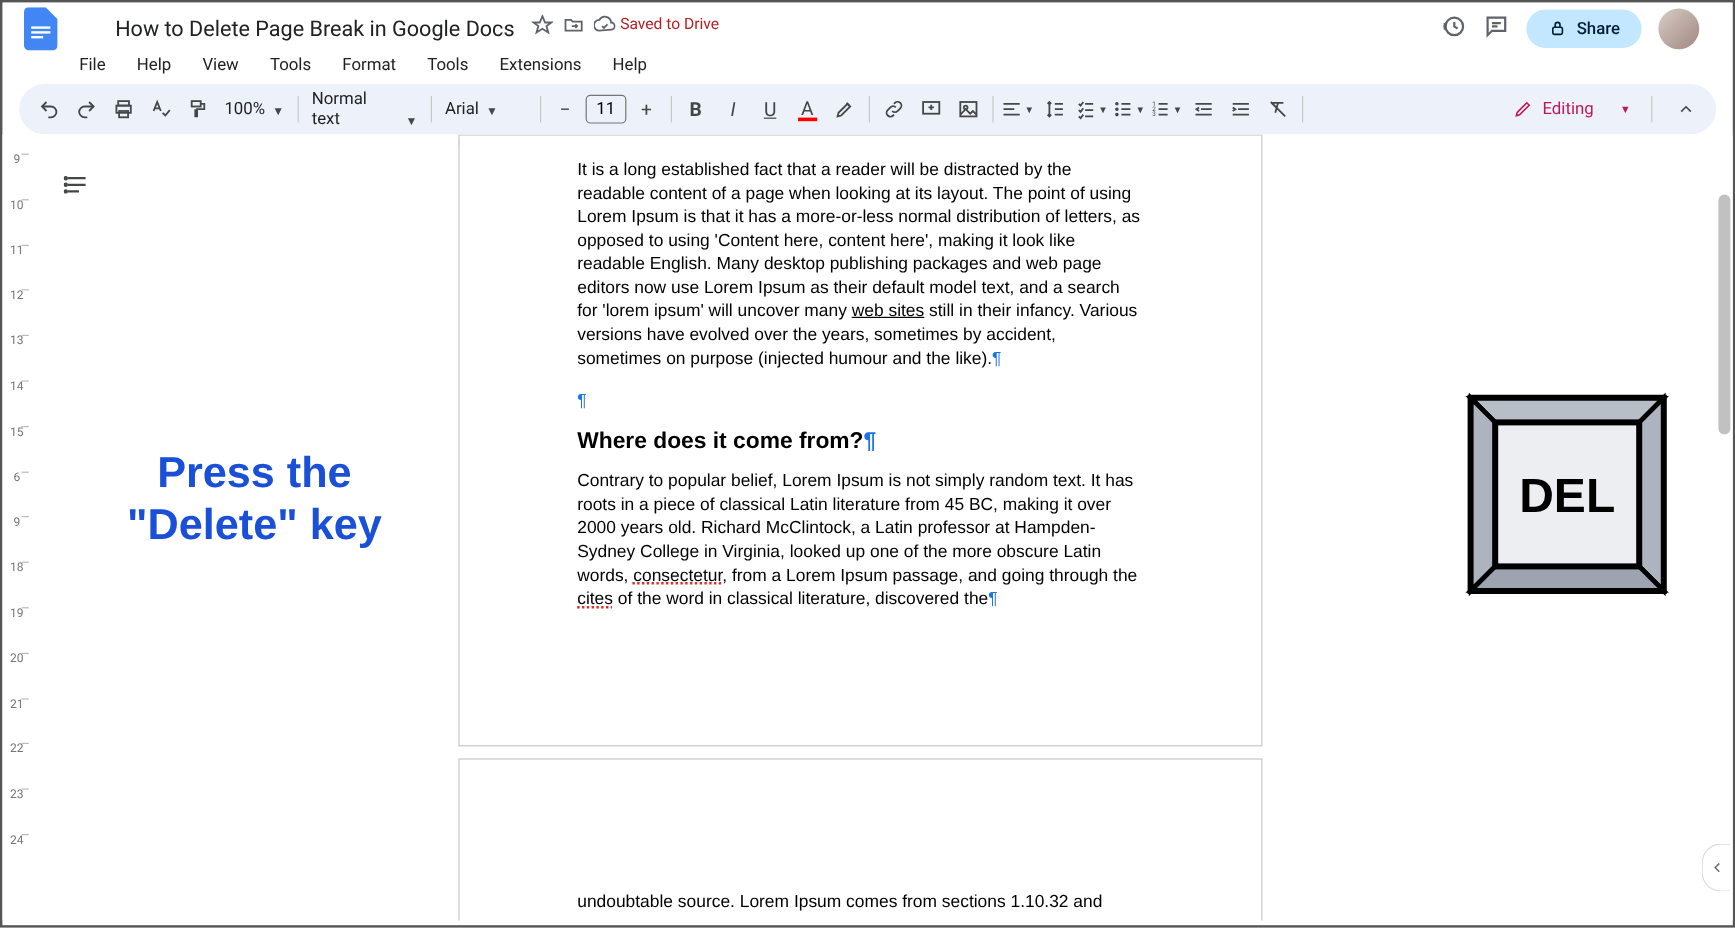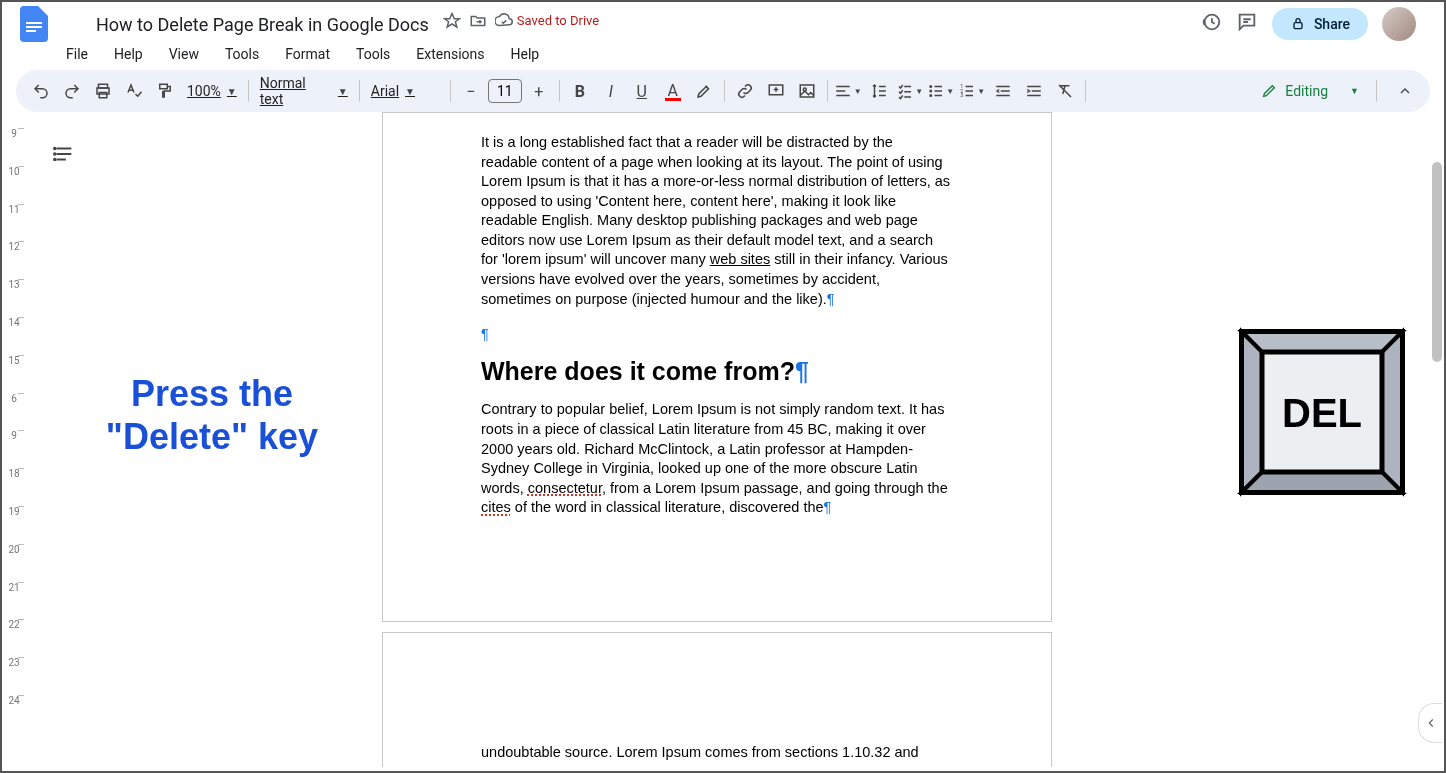--- a/index.html
+++ b/index.html
@@ -15,25 +15,25 @@
 .menubar { display: flex; gap: 10px; padding: 0 0 4px 56px; }
 .menu-item { font-size: 14px; color: #202124; padding: 4px 8px; cursor: pointer; border-radius: 4px; }
 .topright { display: flex; align-items: center; gap: 14px; padding-right: 16px; }
 .tr-icon { color: #5f6368; cursor: pointer; }
 .share-btn { background: #c2e7ff; color: #001d35; border-radius: 20px; padding: 8px 18px; font-size: 14px; font-weight: 500; display: flex; align-items: center; gap: 8px; cursor: pointer; justify-content: center; }
 .avatar { width: 34px; height: 34px; border-radius: 50%; background: linear-gradient(135deg,#d7ccc8,#a1887f); background-size: cover; }
 .toolbar-wrap { padding: 0 14px; }
 .toolbar { background: #edf2fa; border-radius: 24px; height: 42px; display: flex; align-items: center; padding: 0 10px; gap: 1px; }
 .tb-btn { width: 30px; height: 30px; display: flex; align-items: center; justify-content: center; color: #444746; cursor: pointer; border-radius: 4px; }
 .tb-sep { width: 1px; height: 22px; background: #c7c7c7; margin: 0 4px; }
-.tb-text { font-size: 14px; color: #1f1f1f; padding: 0 6px; cursor: pointer; display: flex; align-items: center; gap: 6px; text-decoration: underline; }
+.tb-text { font-size: 14px; color: #1f1f1f; padding: 0 6px; cursor: pointer; display: flex; align-items: flex-end; gap: 6px; }
 .tb-text .chev { font-size: 10px; color: #444746; }
 .font-size-box { display: flex; align-items: center; gap: 2px; }
 .fs-val { border: 1.5px solid #747775; border-radius: 4px; width: 34px; height: 24px; text-align: center; font-size: 14px; line-height: 22px; }
-.mode-btn { background: transparent; border-radius: 16px; padding: 6px 12px; display: flex; align-items: center; gap: 8px; font-size: 14px; color: #15803d; cursor: pointer; margin-left: auto; }
+.mode-btn { background: transparent; border-radius: 16px; padding: 6px 12px; display: flex; align-items: center; gap: 8px; font-size: 14px; color: #be185d; cursor: pointer; margin-left: auto; }
 .chev-up { margin-left: 8px; }
 .text-color { display:flex; flex-direction:column; align-items:center; justify-content:center; }
 .text-color .bar { width:16px; height:3px; background:#ff0000; margin-top:-2px; }
 
 .canvas { position: relative; height: calc(773px - 40px - 28px - 50px); overflow: hidden; background: #fff; }
 .ruler-h { position: absolute; left: 0; right: 14px; top: 0; height: 16px; background: #fff; font-size: 10px; color: #757575; }
 .ruler-h .ticks { position:absolute; left:380px; right:0; top:0; height:16px; display:flex; }
 .ruler-h .ticks span { width:37.8px; text-align:center; border-top: none; position:relative; }
 .ruler-h .ticks span::before { content:''; position:absolute; left:0; top:4px; width:1px; height:6px; background:#bbb; }
 .indent-left { position:absolute; top:2px; left:477px; width:0; height:0; border-left:5px solid transparent; border-right:5px solid transparent; border-bottom:7px solid #4285f4; }
@@ -43,26 +43,26 @@
 .ruler-v .vt::before { content:''; position:absolute; top:0; left:16px; width:6px; height:1px; background:#bbb; }
 
 .outline-btn { position:absolute; left:44px; top:24px; width:36px; height:36px; border-radius:18px; display:flex; align-items:center; justify-content:center; color:#444746; cursor:pointer; }
 
 .pages { position:absolute; left:380px; top:0px; }
 .page { width: 670px; background:#fff; border:1px solid #c7c7c7; padding: 0 98px; position:relative; }
 .page1 { height: 510px; padding-top: 20px; }
 .page2 { margin-top: 10px; height: 200px; padding-top: 110px; }
 .doc-text { font-family: Arial, sans-serif; font-size: 14.5px; color:#000; line-height: 1.35; }
 .pilcrow { color:#1a73e8; }
-.h2 { font-weight: 700; font-size: 25px; margin: 10px 0 6px 0; }
+.h2 { font-weight: 700; font-size: 19px; margin: 10px 0 6px 0; }
 .spell { text-decoration: underline dotted #d93025; text-decoration-thickness: 1.5px; text-underline-offset: 2px; }
 .link { text-decoration: underline; }
 
 .annotation { position:absolute; left:80px; top:260px; font-family: Liberation Sans, sans-serif; font-size: 36px; color:#1a4fd8; font-weight:700; line-height:1.2; text-align:center; width:260px; }
-.keycap { position:absolute; right:32px; top:210px; width:180px; height:180px; }
+.keycap { position:absolute; right:48px; top:210px; width:180px; height:180px; }
 .keycap svg { width:100%; height:100%; }
 
 .show-sidepanel { position:absolute; right:2px; bottom:24px; width:24px; height:40px; background:#fff; border:1px solid #dadce0; border-right:none; border-radius: 16px 0 0 16px; display:flex; align-items:center; justify-content:center; color:#5f6368; cursor:pointer; }
 .vscroll { position:absolute; right:2px; top:0; width:12px; height:100%; }
 .vscroll .thumb { position:absolute; right:0; top:50px; width:10px; height:200px; background:#c1c1c1; border-radius:5px; }
 </style>
 </head>
 <body>
 
 <div class="titlebar">

